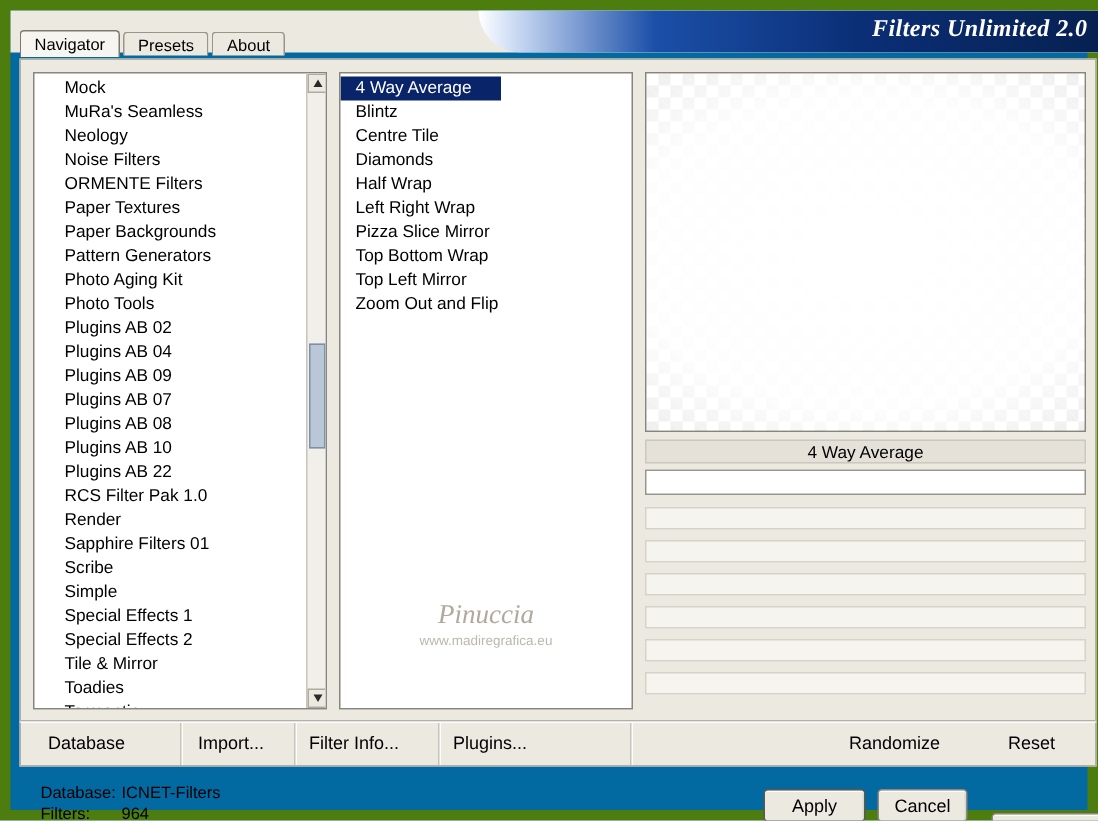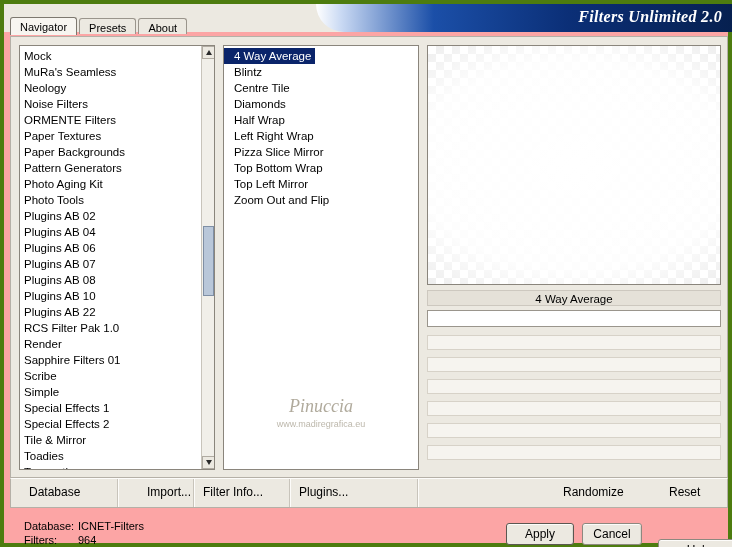--- a/index.html
+++ b/index.html
@@ -11,22 +11,22 @@
     height: 547px;
     font-family: "Liberation Sans", sans-serif;
     font-size: 12px;
     background: #d8d4cb;
     overflow: hidden;
   }
   .app {
     position: relative;
     width: 732px;
     height: 547px;
-    background: #fca5a5;
-    border: 4px solid #4d7c0f;
+    background: #0369a1;
+    border: 7px solid #4d7c0f;
     box-sizing: border-box;
   }
   
   .titlebar {
     position: absolute;
     left: 0; top: 0;
     width: 732px;
     height: 28px;
     background: #ece9e1;
     overflow: hidden;
@@ -118,21 +118,21 @@
     left: 0; top: 0;
     right: 13px;
     bottom: 0;
     overflow: hidden;
     padding-top: 2px;
   }
   #filters-list .list-inner { right: 0; }
   .list-item {
     height: 16px;
     line-height: 16px;
-    padding: 0 4px;
+    padding: 0 20px;
     font-size: 11.5px;
     color: #000;
     white-space: nowrap;
     cursor: default;
   }
   .list-item.selected {
     background: #0a246a;
     color: #ffffff;
     display: inline-block;
   }
@@ -342,21 +342,21 @@
         <div class="list-item">Neology</div>
         <div class="list-item">Noise Filters</div>
         <div class="list-item">ORMENTE Filters</div>
         <div class="list-item">Paper Textures</div>
         <div class="list-item">Paper Backgrounds</div>
         <div class="list-item">Pattern Generators</div>
         <div class="list-item">Photo Aging Kit</div>
         <div class="list-item">Photo Tools</div>
         <div class="list-item">Plugins AB 02</div>
         <div class="list-item">Plugins AB 04</div>
-        <div class="list-item">Plugins AB 06</div>
+        <div class="list-item">Plugins AB 09</div>
         <div class="list-item">Plugins AB 07</div>
         <div class="list-item">Plugins AB 08</div>
         <div class="list-item">Plugins AB 10</div>
         <div class="list-item">Plugins AB 22</div>
         <div class="list-item">RCS Filter Pak 1.0</div>
         <div class="list-item">Render</div>
         <div class="list-item">Sapphire Filters 01</div>
         <div class="list-item">Scribe</div>
         <div class="list-item">Simple</div>
         <div class="list-item">Special Effects 1</div>
@@ -406,21 +406,21 @@
       <div class="param-row" style="top:334px;"></div>
       <div class="param-row" style="top:356px;"></div>
       <div class="param-row" style="top:378px;"></div>
       <div class="param-row" style="top:400px;"></div>
     </div>
   </div>
 
   <div class="toolbar">
     <div class="tb-btn" style="left:18px;">Database</div>
     <div class="toolbar-sep" style="left:106px;"></div>
-    <div class="tb-btn" style="left:118px;margin-left:18px;">Import...</div>
+    <div class="tb-btn" style="left:118px;">Import...</div>
     <div class="toolbar-sep" style="left:182px;"></div>
     <div class="tb-btn" style="left:192px;">Filter Info...</div>
     <div class="toolbar-sep" style="left:278px;"></div>
     <div class="tb-btn" style="left:288px;">Plugins...</div>
     <div class="toolbar-sep" style="left:406px;"></div>
     <div class="tb-btn" style="left:552px;">Randomize</div>
     <div class="tb-btn" style="left:658px;">Reset</div>
   </div>
 
   <div class="statusbar">

